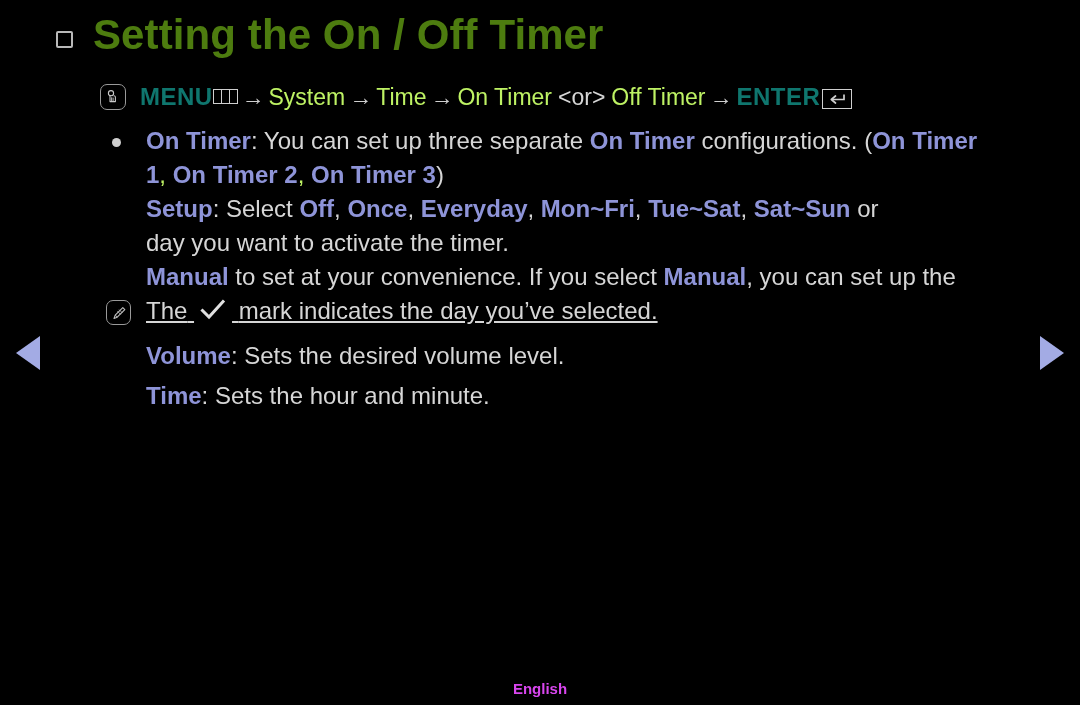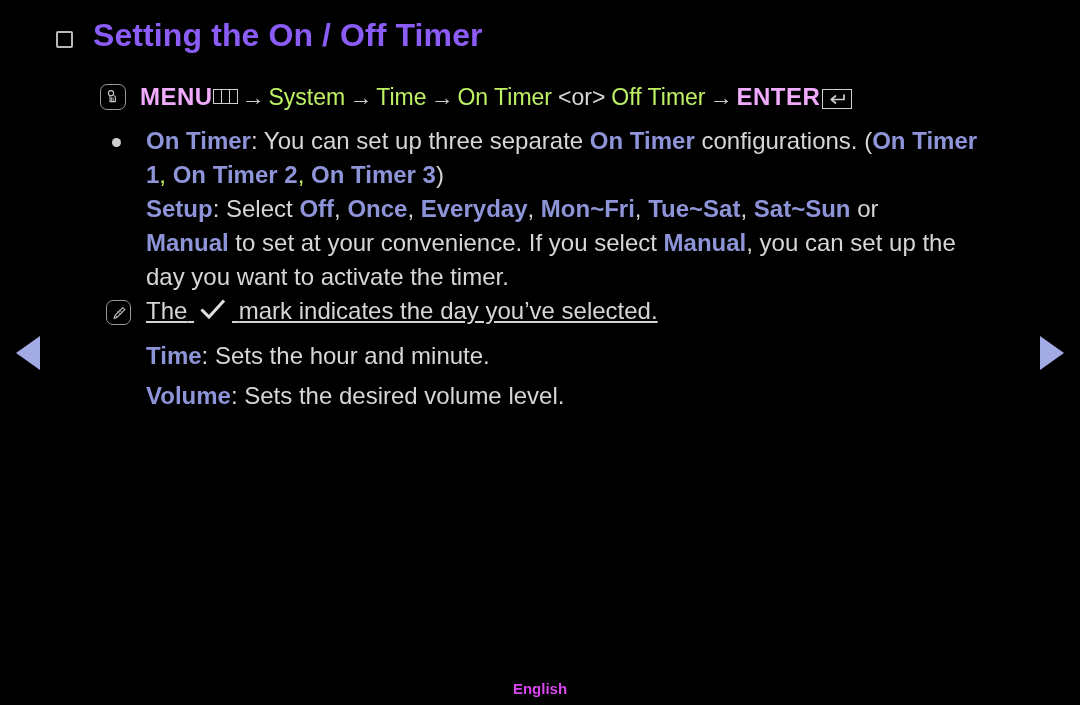--- a/index.html
+++ b/index.html
@@ -30,23 +30,23 @@
     width: 17px;
     height: 17px;
     border: 2px solid #b9b9b9;
     border-radius: 2px;
     box-sizing: border-box;
     flex: none;
     position: relative;
     top: 4px;
   }
   .page-title {
-    font-size: 32px;
+    font-size: 42px;
     font-weight: bold;
-    color: #8b5cf6;
+    color: #4d7c0f;
     letter-spacing: 0.1px;
     line-height: 42px;
     white-space: nowrap;
   }
 
   
   .content {
     position: absolute;
     left: 100px;
     top: 82px;
@@ -68,21 +68,21 @@
   .breadcrumb {
     display: flex;
     align-items: center;
     font-size: 23px;
     line-height: 30px;
     margin-bottom: 12px;
     white-space: nowrap;
   }
   .breadcrumb .menu-label {
     font-weight: bold;
-    color: #f0abfc;
+    color: #0f766e;
     font-size: 24px;
     letter-spacing: 0.5px;
   }
 
   
   .icon-menu {
     width: 26px;
     height: 26px;
     border: 1.6px solid #9a9a9a;
     border-radius: 7px;
@@ -254,24 +254,24 @@
     <div class="line">
       <span class="accent-b">On Timer</span><span>: You can set up three separate </span><span class="accent-b">On Timer</span><span> configurations. (</span><span class="accent-b">On Timer</span>
     </div>
     <div class="line">
       <span class="accent-b">1</span><span class="accent">, </span><span class="accent-b">On Timer 2</span><span class="accent">, </span><span class="accent-b">On Timer 3</span><span>)</span>
     </div>
 
     <div class="line">
       <span class="accent-b">Setup</span><span>: Select </span><span class="accent-b">Off</span><span>, </span><span class="accent-b">Once</span><span>, </span><span class="accent-b">Everyday</span><span>, </span><span class="accent-b">Mon~Fri</span><span>, </span><span class="accent-b">Tue~Sat</span><span>, </span><span class="accent-b">Sat~Sun</span><span> or</span>
     </div>
+    <div class="line">day you want to activate the timer.</div>
     <div class="line">
       <span class="accent-b">Manual</span><span> to set at your convenience. If you select </span><span class="accent-b">Manual</span><span>, you can set up the</span>
     </div>
-    <div class="line">day you want to activate the timer.</div>
   </div>
 
   <div class="note-row">
     <span class="icon-note">
       <svg width="16" height="16" viewBox="0 0 16 16">
         <path d="M11.8 2.6 L4.2 10.2 L3 13.4 L6.2 12.2 L13.8 4.6 Z" fill="none" stroke="#c0c0c0" stroke-width="1.1" stroke-linejoin="round"></path>
         <path d="M4.4 10.1 L6.1 12.1" stroke="#c0c0c0" stroke-width="0.9"></path>
         <path d="M6.4 6.2 L9.6 9.4 M8.1 4.6 L11.3 7.8" stroke="#c0c0c0" stroke-width="0.8"></path>
       </svg>
     </span>
@@ -281,24 +281,24 @@
         <svg width="26" height="22" viewBox="0 0 26 22">
           <path d="M2.5 11.5 L9 18 L23 2.5" fill="none" stroke="#e0e0e0" stroke-width="3" stroke-linecap="square"></path>
         </svg>
       </span>
       <span>mark indicates the day you’ve selected.</span>
     </div>
   </div>
 
   <div class="defs">
     <div class="line">
+      <span class="accent-b">Volume</span><span>: Sets the desired volume level.</span>
+    </div>
+    <div class="line">
       <span class="accent-b">Time</span><span>: Sets the hour and minute.</span>
-    </div>
-    <div class="line">
-      <span class="accent-b">Volume</span><span>: Sets the desired volume level.</span>
     </div>
   </div>
 
 </div>
 
 <div class="nav-arrow nav-prev"></div>
 <div class="nav-arrow nav-next"></div>
 
 <div class="footer">English</div>
 

